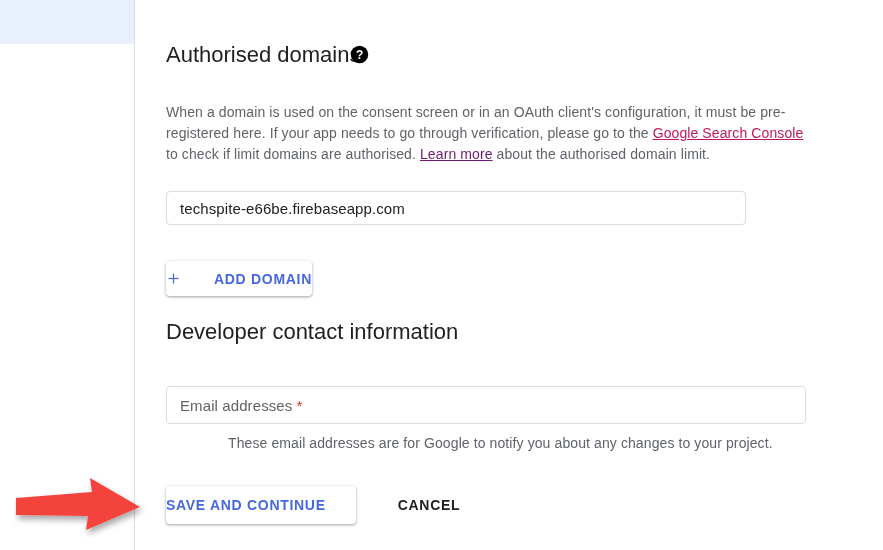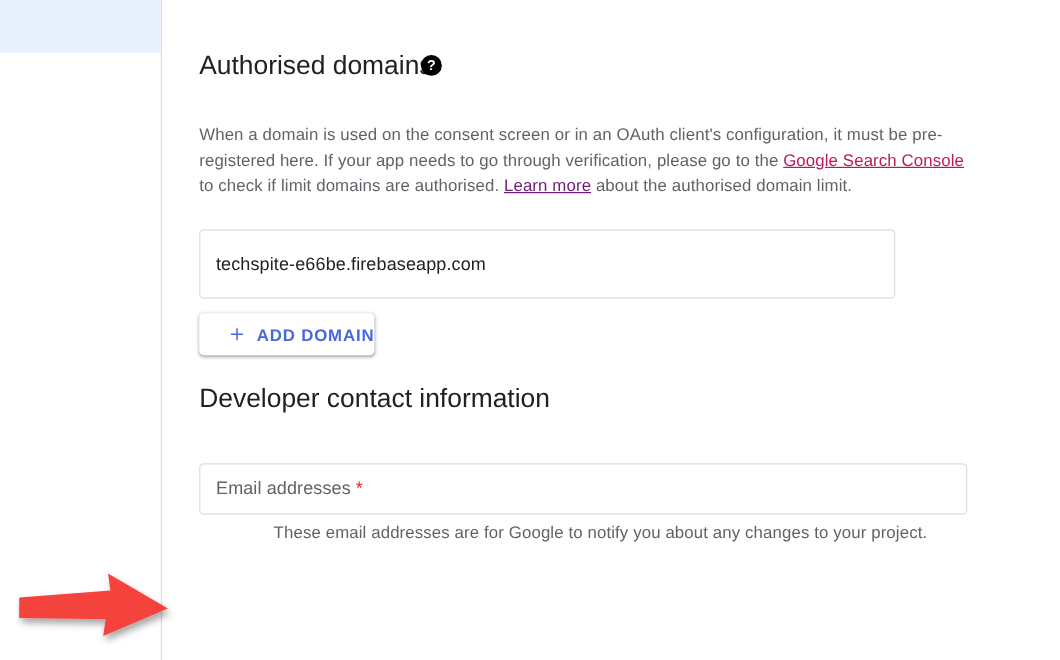--- a/index.html
+++ b/index.html
@@ -104,48 +104,48 @@
     align-items: center;
     padding: 0 13px;
     font-size: 15px;
     color: #202124;
     letter-spacing: 0.1px;
   }
   #domain-field {
     left: 30px;
     top: 191px;
     width: 580px;
-    height: 58px;
+    height: 34px;
   }
   #email-field {
     left: 30px;
     top: 386px;
     width: 640px;
-    height: 43px;
+    height: 38px;
   }
   #email-field .placeholder {
     color: #5f6368;
     font-size: 15px;
   }
   #email-field .required-star {
     color: #d93025;
     margin-left: 4px;
     font-size: 15px;
   }
 
   .flat-button {
     position: absolute;
     box-sizing: border-box;
     background: #ffffff;
     border: none;
     border-radius: 4px;
     box-shadow: 0 1px 2px 0 rgba(60,64,67,0.30), 0 1px 3px 1px rgba(60,64,67,0.15);
     display: flex;
     align-items: center;
-    justify-content: flex-end;
+    justify-content: space-between;
     font-family: "Liberation Sans", sans-serif;
     font-size: 14px;
     font-weight: bold;
     letter-spacing: 0.7px;
     color: #4668dd;
     cursor: pointer;
     padding: 0;
   }
   #add-domain-button {
     left: 30px;
@@ -251,21 +251,27 @@
 
   <h2 class="section-title" id="developer-title">Developer contact information</h2>
 
   <div class="text-field" id="email-field">
     <span class="placeholder">Email addresses</span>
       <span class="required-star">*</span>
   </div>
 
   <div id="email-helper">These email addresses are for Google to notify you about any changes to your project.</div>
 
-
+  <button class="flat-button" id="save-continue-button">
+    <span>SAVE AND CONTINUE</span>
+  </button>
+
+  <button id="cancel-button">
+    <span>CANCEL</span>
+  </button>
 
 </div>
 
 <svg id="red-arrow" viewBox="0 0 160 70">
   <defs>
     <filter id="arrow-shadow" x="-20%" y="-20%" width="150%" height="160%">
       <feDropShadow dx="2" dy="4" stdDeviation="3" flood-color="#000000" flood-opacity="0.35"></feDropShadow>
     </filter>
   </defs>
   <path d="M2 28 L78 22 L76 8 L126 37 L72 60 L74 46 L2 45 Z" fill="#f4433c" filter="url(#arrow-shadow)"></path>

